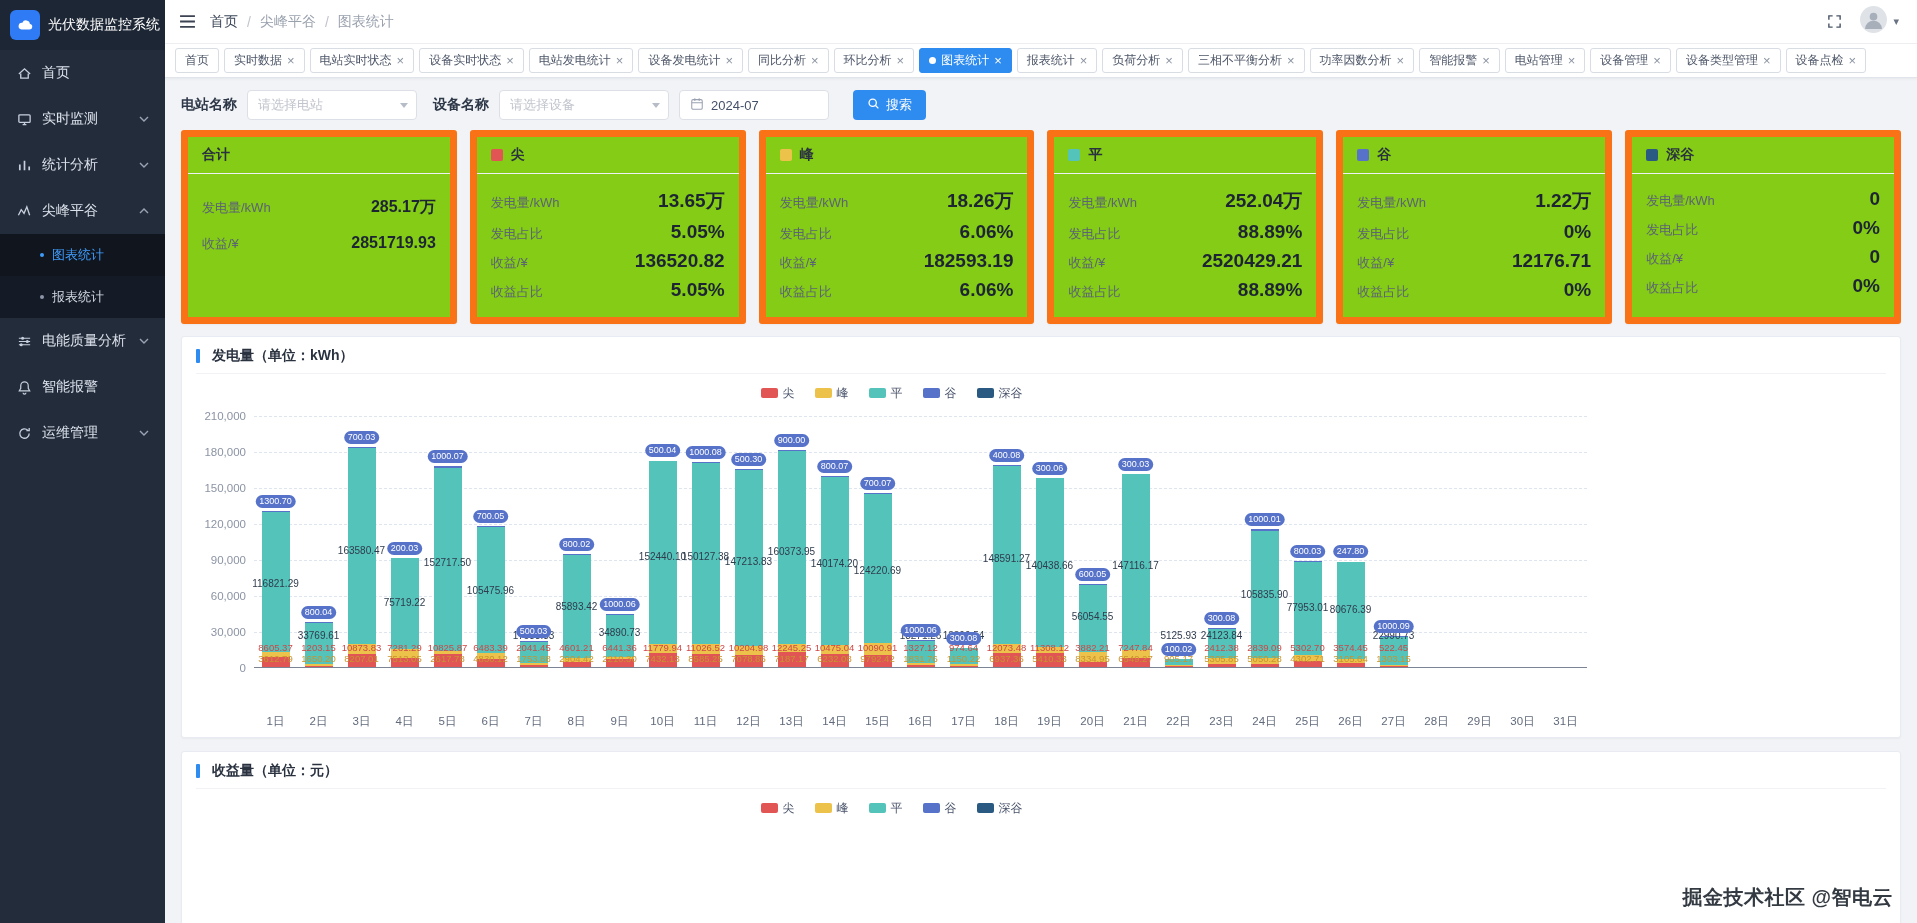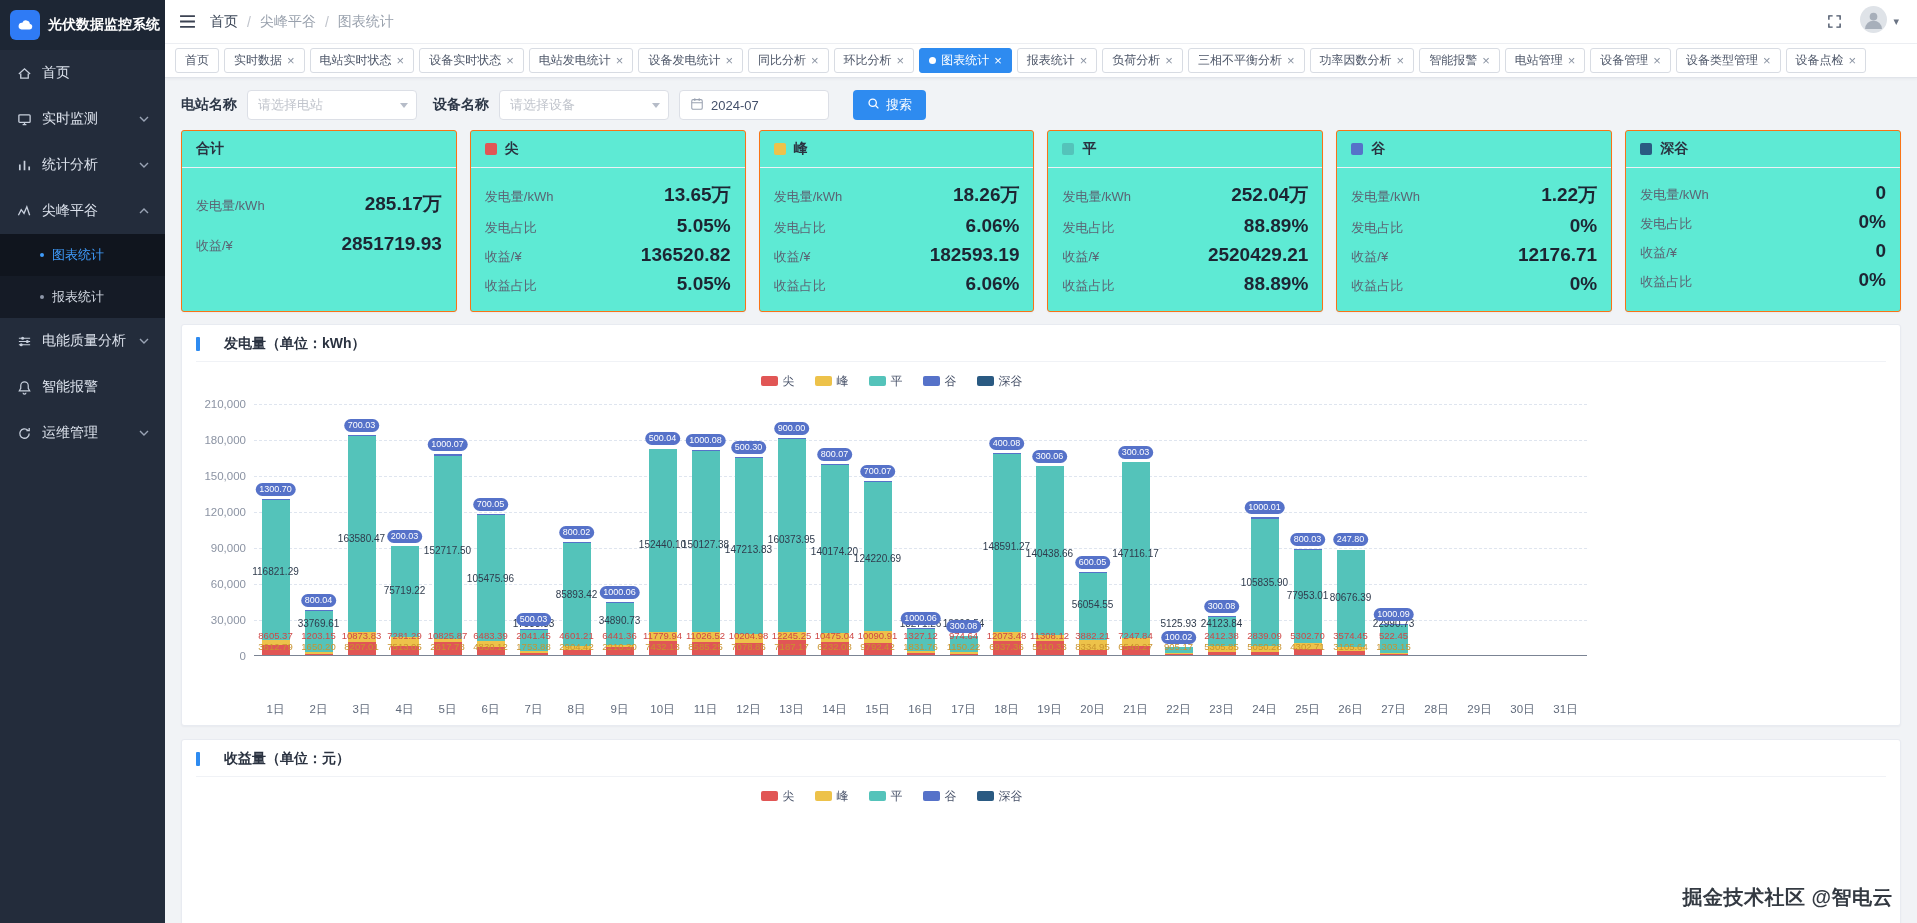--- a/index.html
+++ b/index.html
@@ -5,21 +5,21 @@
   * { margin:0; padding:0; box-sizing:border-box; }
   html,body { width:1917px; height:923px; overflow:hidden; }
   body { font-family:"Liberation Sans","DejaVu Sans",sans-serif; background:#f1f3f6; position:relative; color:#2a3240; }
 
   .app { display:flex; width:100%; height:100%; }
 
   
   .sidebar { width:165px; flex:none; background:#232c3b; display:flex; flex-direction:column; }
   .logo-row { height:50px; display:flex; align-items:center; gap:8px; padding:0 10px; background:#1d2634; flex:none; }
   .logo-badge { width:30px; height:30px; border-radius:6px; background:#2f7bf5; display:flex; align-items:center; justify-content:center; flex:none; }
-  .app-title { color:#ffffff; font-size:14px; font-weight:700; white-space:nowrap; }
+  .app-title { color:#ffffff; font-size:14px; font-weight:400; white-space:nowrap; }
   .menu { flex:1; overflow:hidden; }
   .menu-item { height:46px; display:flex; align-items:center; gap:10px; padding:0 16px; color:#dce2ec; font-size:14px; cursor:pointer; }
   .mi-icon { width:16px; display:flex; align-items:center; justify-content:center; color:#c7cfdc; }
   .mi-chev { margin-left:auto; color:#9aa4b5; display:flex; }
   .submenu { background:#151b26; }
   .submenu-item { height:42px; display:flex; align-items:center; gap:8px; padding-left:40px; color:#d2d8e2; font-size:13px; cursor:pointer; }
   .submenu-item .dot { width:4px; height:4px; border-radius:50%; background:#8d96a8; flex:none; }
   .submenu-item.active { color:#3f9bfa; background:#10151e; }
   .submenu-item.active .dot { background:#3f9bfa; }
 
@@ -50,34 +50,34 @@
   .filter-row { display:flex; align-items:center; gap:10px; padding:2px 16px 10px; }
   .filter-label { font-size:14px; font-weight:700; color:#2e3848; margin-left:6px; }
   .filter-label:first-child { margin-left:0; }
   .select { position:relative; width:170px; height:30px; background:#fff; border:1px solid #dcdfe6; border-radius:4px; display:flex; align-items:center; padding:0 24px 0 10px; font-size:13px; color:#c0c4cc; cursor:pointer; }
   .select .sel-caret { position:absolute; right:8px; top:12px; width:0; height:0; border-left:4px solid transparent; border-right:4px solid transparent; border-top:5px solid #b6bcc8; }
   .datebox { width:150px; height:30px; background:#fff; border:1px solid #dcdfe6; border-radius:4px; display:flex; align-items:center; gap:7px; padding:0 10px; font-size:13px; color:#44506a; cursor:pointer; }
   .search-btn { margin-left:14px; height:30px; padding:0 14px; background:#2e8bf0; border:none; border-radius:4px; color:#fff; font-size:13px; display:inline-flex; align-items:center; gap:6px; cursor:pointer; }
 
   
   .cards-row { display:flex; gap:13px; padding:0 16px; }
-  .stat-card { flex:1; background:#5eead4; border:1px solid #f97316; border-radius:3px; box-shadow:0 1px 2px rgba(20,30,50,.04); min-height:150px; }
+  .stat-card { flex:1; background:#84cc16; border:7px solid #f97316; border-radius:3px; box-shadow:0 1px 2px rgba(20,30,50,.04); min-height:150px; }
   .stat-head { display:flex; align-items:center; gap:8px; padding:9px 14px; border-bottom:1px solid #eef1f5; font-size:14px; font-weight:600; color:#2a3240; }
   .stat-head .sq { width:12px; height:12px; border-radius:2px; flex:none; }
   .stat-body { padding:7px 14px 9px; }
   .stat-row { display:flex; justify-content:space-between; align-items:baseline; margin:7px 0; }
   .stat-card.total .stat-row { margin:16px 0; }
   .stat-label { font-size:13px; color:#5b6474; }
   .stat-value { font-size:19px; font-weight:700; color:#1d2533; }
-  .stat-card.total .stat-value { font-size:19px; }
+  .stat-card.total .stat-value { font-size:16px; }
 
   
   .charts { padding:12px 16px 0; }
   .chart-card { background:#fff; border:1px solid #e8ebf1; border-radius:3px; box-shadow:0 1px 2px rgba(20,30,50,.04); padding:10px 14px 8px; margin-bottom:13px; }
-  .chart-title { display:flex; align-items:center; gap:24px; font-size:14px; font-weight:700; color:#2a3240; padding-bottom:8px; border-bottom:1px solid #f0f2f6; }
+  .chart-title { display:flex; align-items:center; gap:12px; font-size:14px; font-weight:700; color:#2a3240; padding-bottom:8px; border-bottom:1px solid #f0f2f6; }
   .accent { width:4px; height:14px; background:#2e8bf0; border-radius:1px; flex:none; }
   .chart-inner { width:1391px; }
   .legend { text-align:center; margin:10px 0 14px; }
   .legend-item { display:inline-flex; align-items:center; gap:5px; margin:0 10px; font-size:12px; color:#49536a; cursor:pointer; }
   .swatch { width:17px; height:10px; border-radius:2px; display:inline-block; }
   .plot-wrap { display:flex; }
   .y-axis { position:relative; width:58px; height:252px; flex:none; }
   .y-tick { position:absolute; right:8px; transform:translateY(-50%); font-size:11.5px; color:#8b93a3; white-space:nowrap; }
   .plot { position:relative; width:1333px; height:252px; border-bottom:1px solid #7b8494; }
   .gridline { position:absolute; left:0; right:0; border-top:1px dashed #dfe5ef; }

